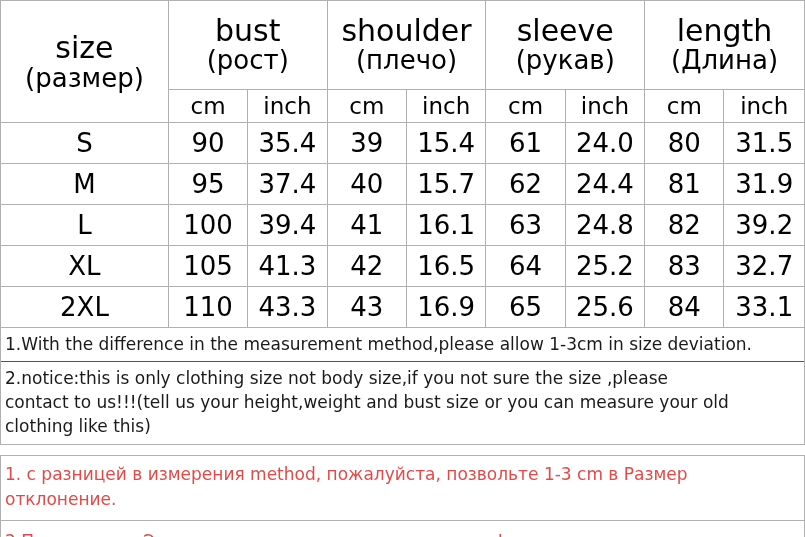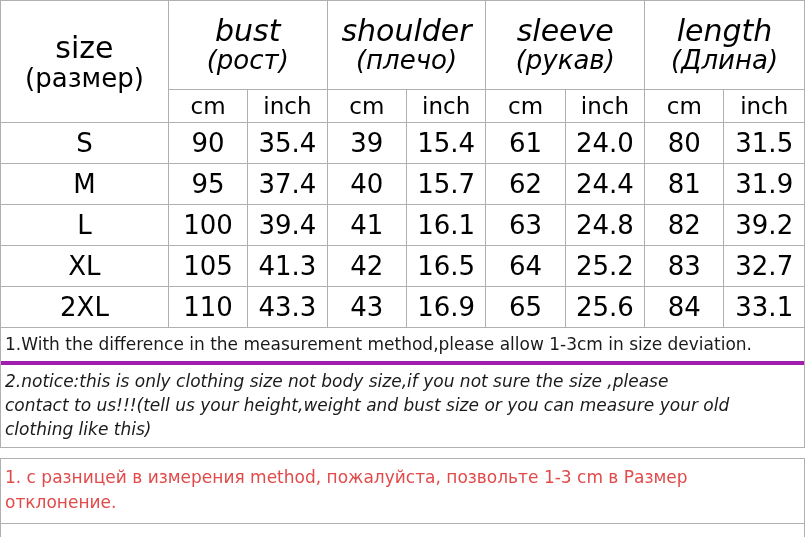--- a/index.html
+++ b/index.html
@@ -38,21 +38,20 @@
   }
   
   col.c-size   { width: 146px; }
   col.c-num    { width: 69px;  }
   col.c-num-w  { width: 70px;  }
 
   .hdr-main {
     height: 88px;
     font-size: 30px;
     line-height: 1.06;
-    font-style: italic;
   }
   .hdr-main .en {
     display: block;
     font-size: 30px;
   }
   .hdr-main .ru {
     display: block;
     font-size: 26px;
   }
   .hdr-size {
@@ -73,28 +72,28 @@
 
   
   .notes-block {
     width: 805px;
     box-sizing: border-box;
     border: 1px solid #b0b0b0;
     border-top: none;
   }
   .note-row {
     box-sizing: border-box;
-    border-bottom: 4px solid #a21caf;
+    border-bottom: 1px solid #a21caf;
     padding: 4px 4px 5px 4px;
     font-size: 17px;
     line-height: 1.42;
     color: #1a1a1a;
     white-space: pre-line;
   }
-  .note-row:last-child { border-bottom: none; font-style: italic; }
+  .note-row:last-child { border-bottom: none; }
 
   .gap {
     height: 10px;
     width: 805px;
     background: #ffffff;
   }
 
   .notes-block-ru {
     width: 805px;
     box-sizing: border-box;

